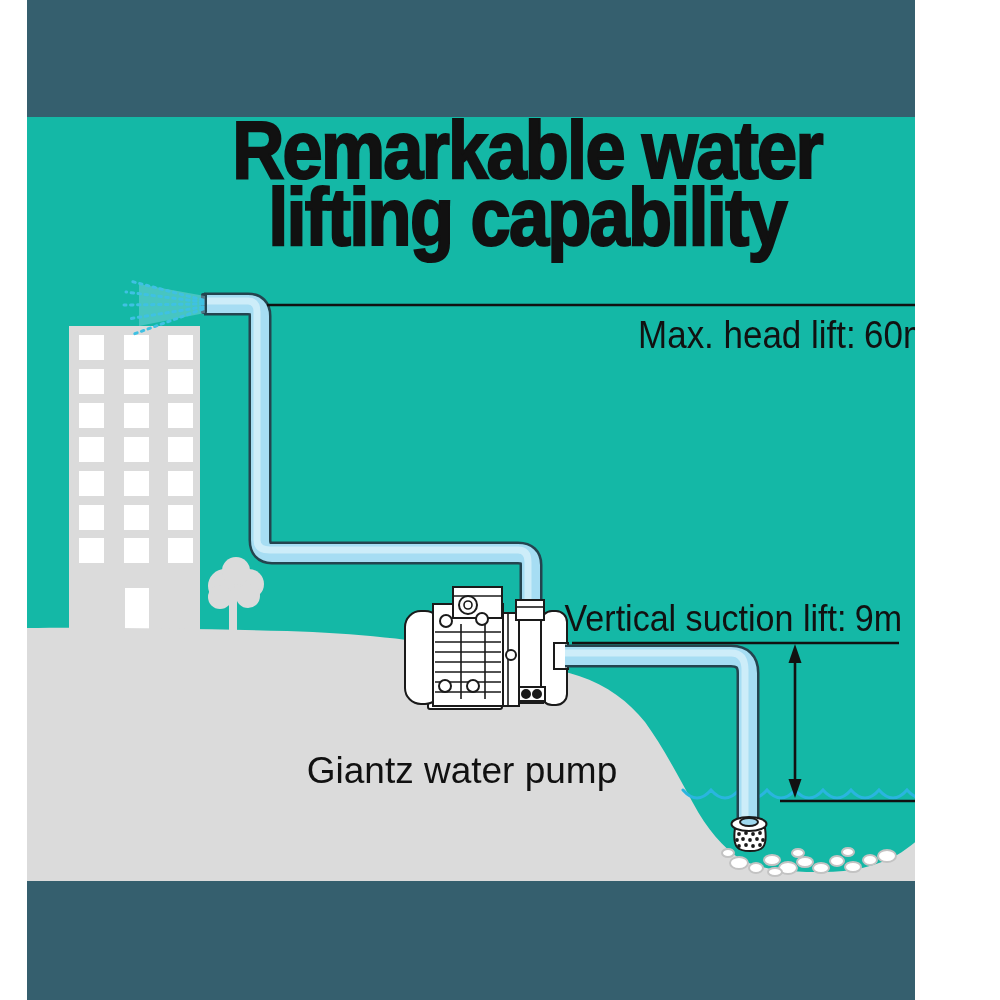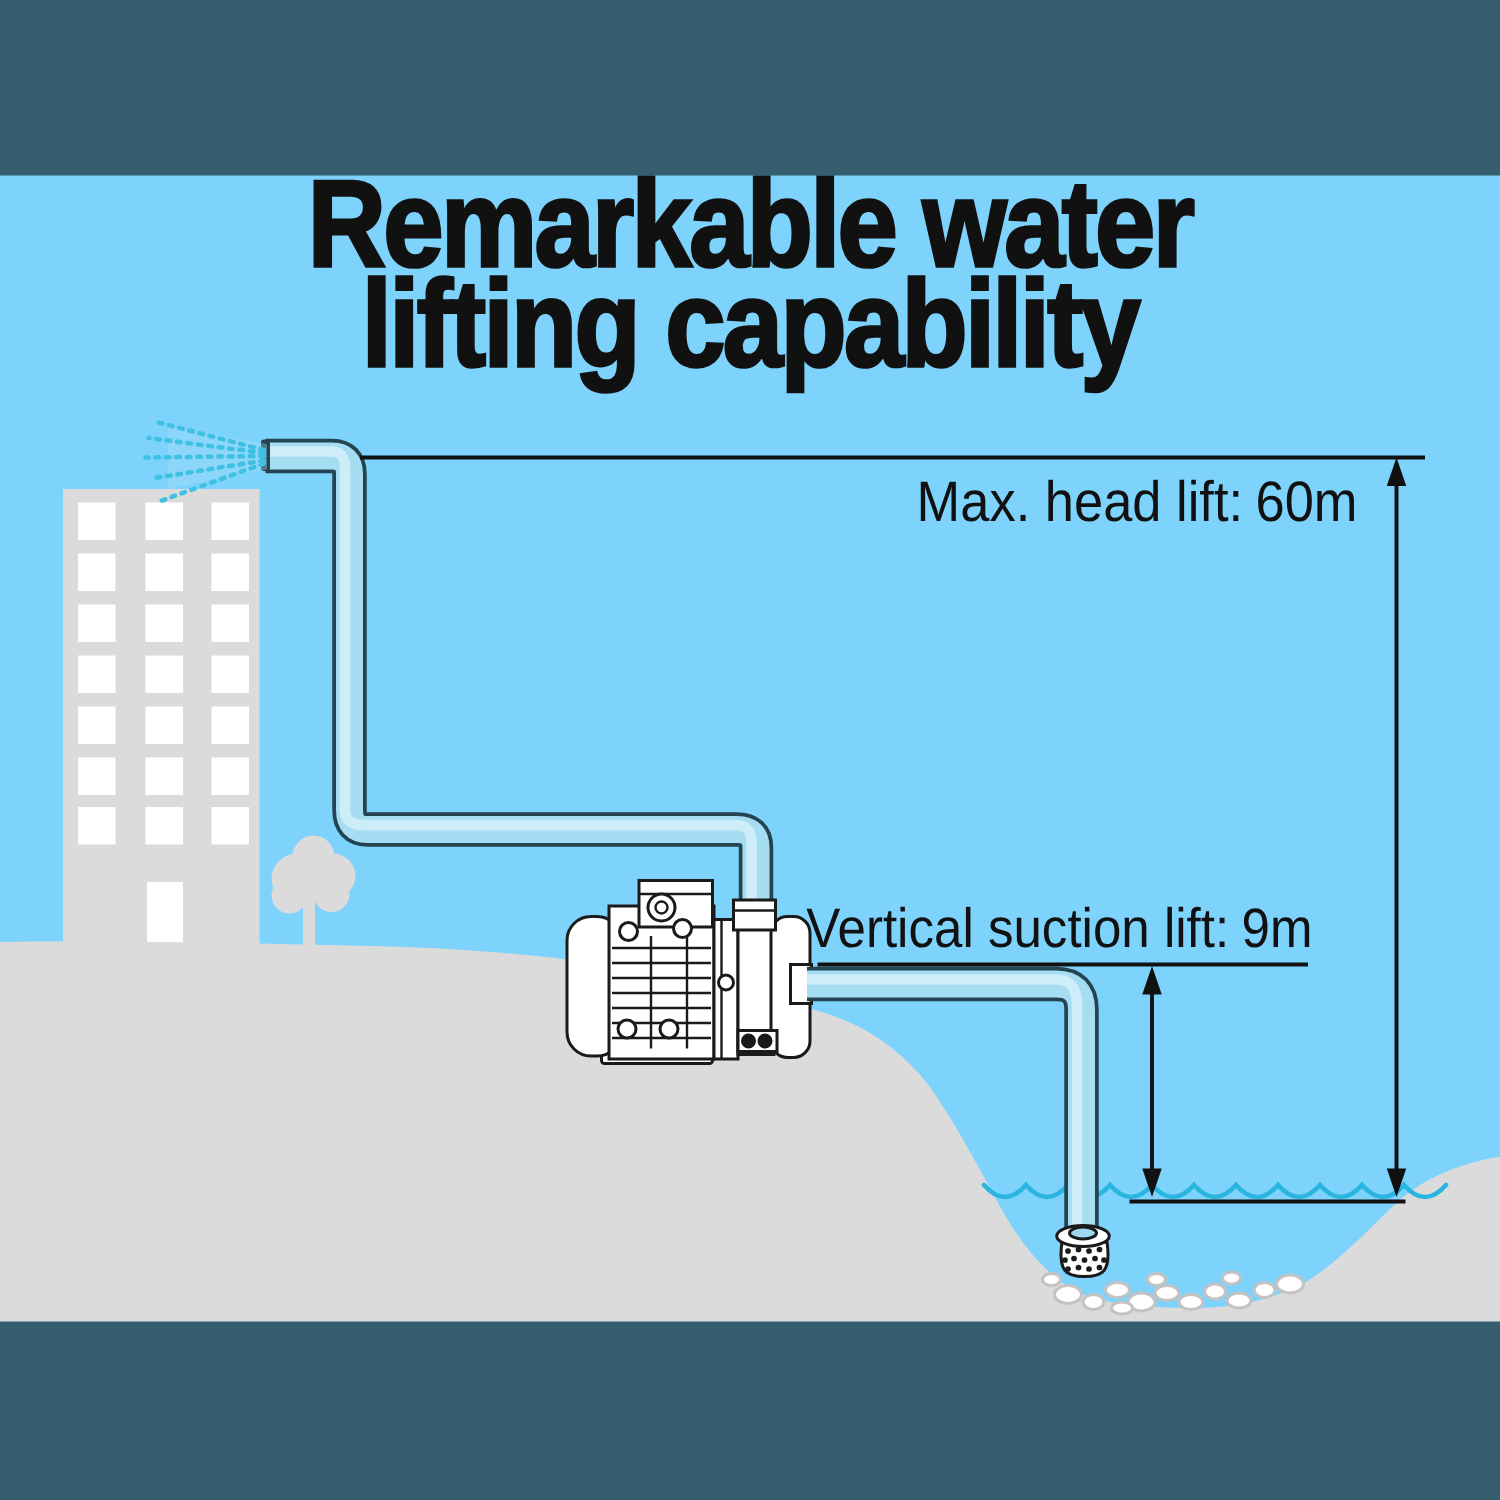--- a/index.html
+++ b/index.html
@@ -1,17 +1,17 @@
 <!DOCTYPE html>
 <html style="--frame-teal: #355f6e; --silhouette-gray: #dbdbdb; --pipe-blue: #a6ddf3; --pipe-outline: #24444f; --wave-cyan: #2ab5df; --spray-cyan: #3fc1e3; --ink: #111111;"><head>
 <meta charset="utf-8">
 <style>
   html,body{margin:0;padding:0;background:#fff;}
-  .stage{position:relative;width:1000px;height:1000px;overflow:hidden;background:#7dd3fc;
-         font-family:"Liberation Sans","DejaVu Sans",sans-serif;}
+  .stage{position:relative;width:888px;height:1000px;overflow:hidden;background:#14b8a6;
+         font-family:"Liberation Sans","DejaVu Sans",sans-serif;margin-left:27px;}
   .band{position:absolute;left:0;width:1000px;background:var(--frame-teal);z-index:3;}
   .band.top{top:0;height:117px;}
   .band.bottom{top:881px;height:119px;}
   .title{position:absolute;top:116px;left:0;width:1000px;text-align:center;z-index:2;
          color:var(--ink);font-weight:bold;font-size:82px;line-height:67px;
          letter-spacing:-2px;transform:scaleX(.88);transform-origin:50% 0;
          -webkit-text-stroke:2.2px var(--ink);}
   .label{position:absolute;z-index:2;color:var(--ink);white-space:nowrap;}
   .label .val{margin-left:9px;}
   #head-lift-label{top:314px;left:440px;width:465px;text-align:right;font-size:38px;
@@ -198,15 +198,16 @@
   </svg>
 
   <div class="label" id="head-lift-label">
     <span>Max. head lift:</span><span class="val">60m</span>
   </div>
 
   <div class="label" id="suction-lift-label">
     <span>Vertical suction lift:</span><span class="val">9m</span>
   </div>
 
+  <div class="label" id="pump-caption">Giantz water pump</div>
 
   <div class="band bottom"></div>
 </div>
 
 </body></html>

